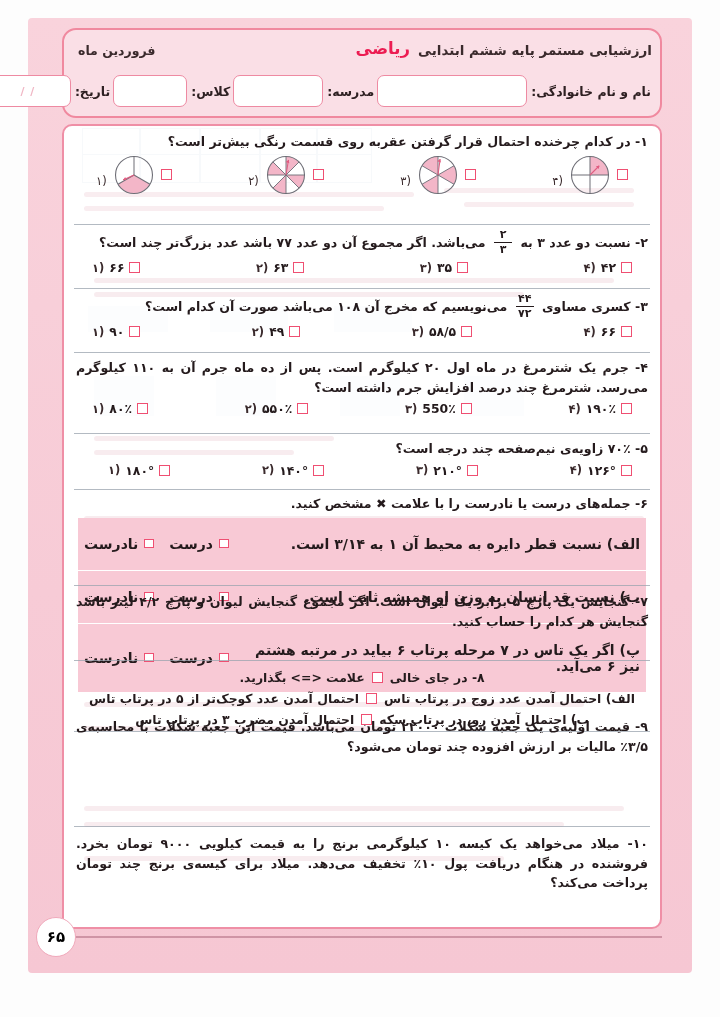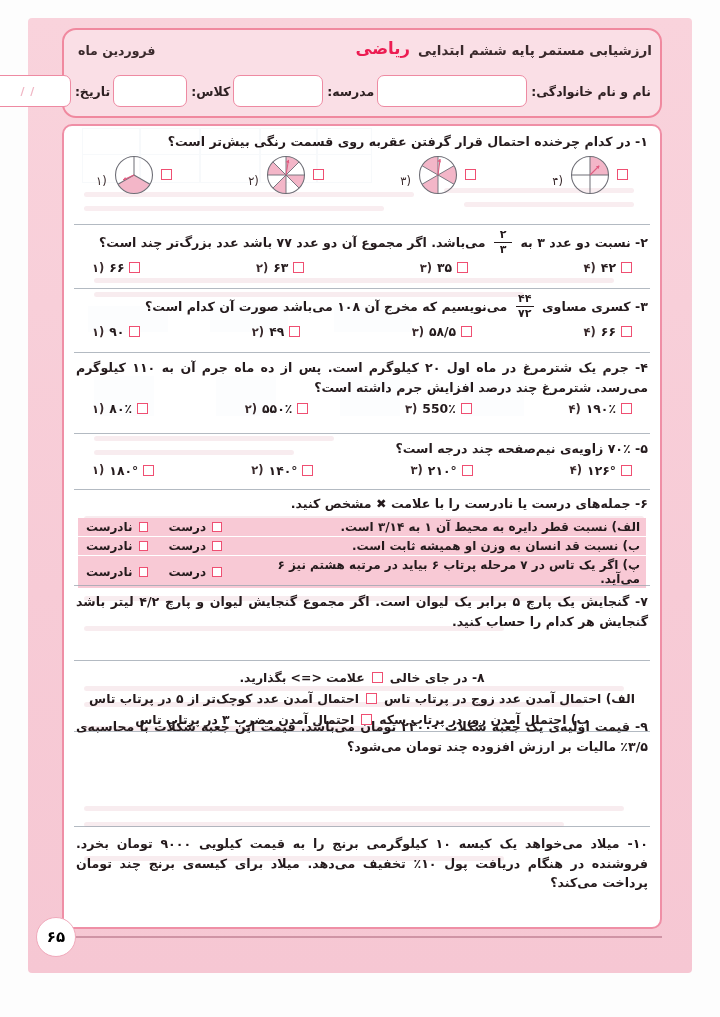--- a/index.html
+++ b/index.html
@@ -238,22 +238,22 @@
   
   .tf-table {
     margin-top: 4px;
     border-collapse: collapse;
     width: calc(100% - 4px);
     margin-right: 2px;
   }
   .tf-table td {
     background: #f8c9d5;
     border-bottom: 1.5px solid #ffffff;
-    padding: 2px 6px;
-    font-size: 12px;
+    padding: 18px 6px;
+    font-size: 14px;
     color: #241a1c;
     font-weight: bold;
     height: 19px;
     margin-left: 16px;
   }
   .tf-stmt { text-align: right; }
   .tf-cell {
     width: 78px;
     text-align: center;
     white-space: nowrap;
@@ -586,21 +586,21 @@
         <div class="opt">
           <span class="cbox"></span>
           <span>۸۰٪</span>
           <span class="opt-num">(۱</span>
         </div>
       </div>
     </div>
 
     <div class="q-sep" style="top:307px;"></div>
 
-    <div class="q" style="top:313px;">
+    <div class="q" style="top:313px;margin-left:16px;">
       <div class="q-text">۵- ۷۰٪ زاویه‌ی نیم‌صفحه چند درجه است؟</div>
       <div class="opts">
         <div class="opt">
           <span class="cbox"></span>
           <span>۱۲۶°</span>
           <span class="opt-num">(۴</span>
         </div>
         <div class="opt">
           <span class="cbox"></span>
           <span>۲۱۰°</span>

